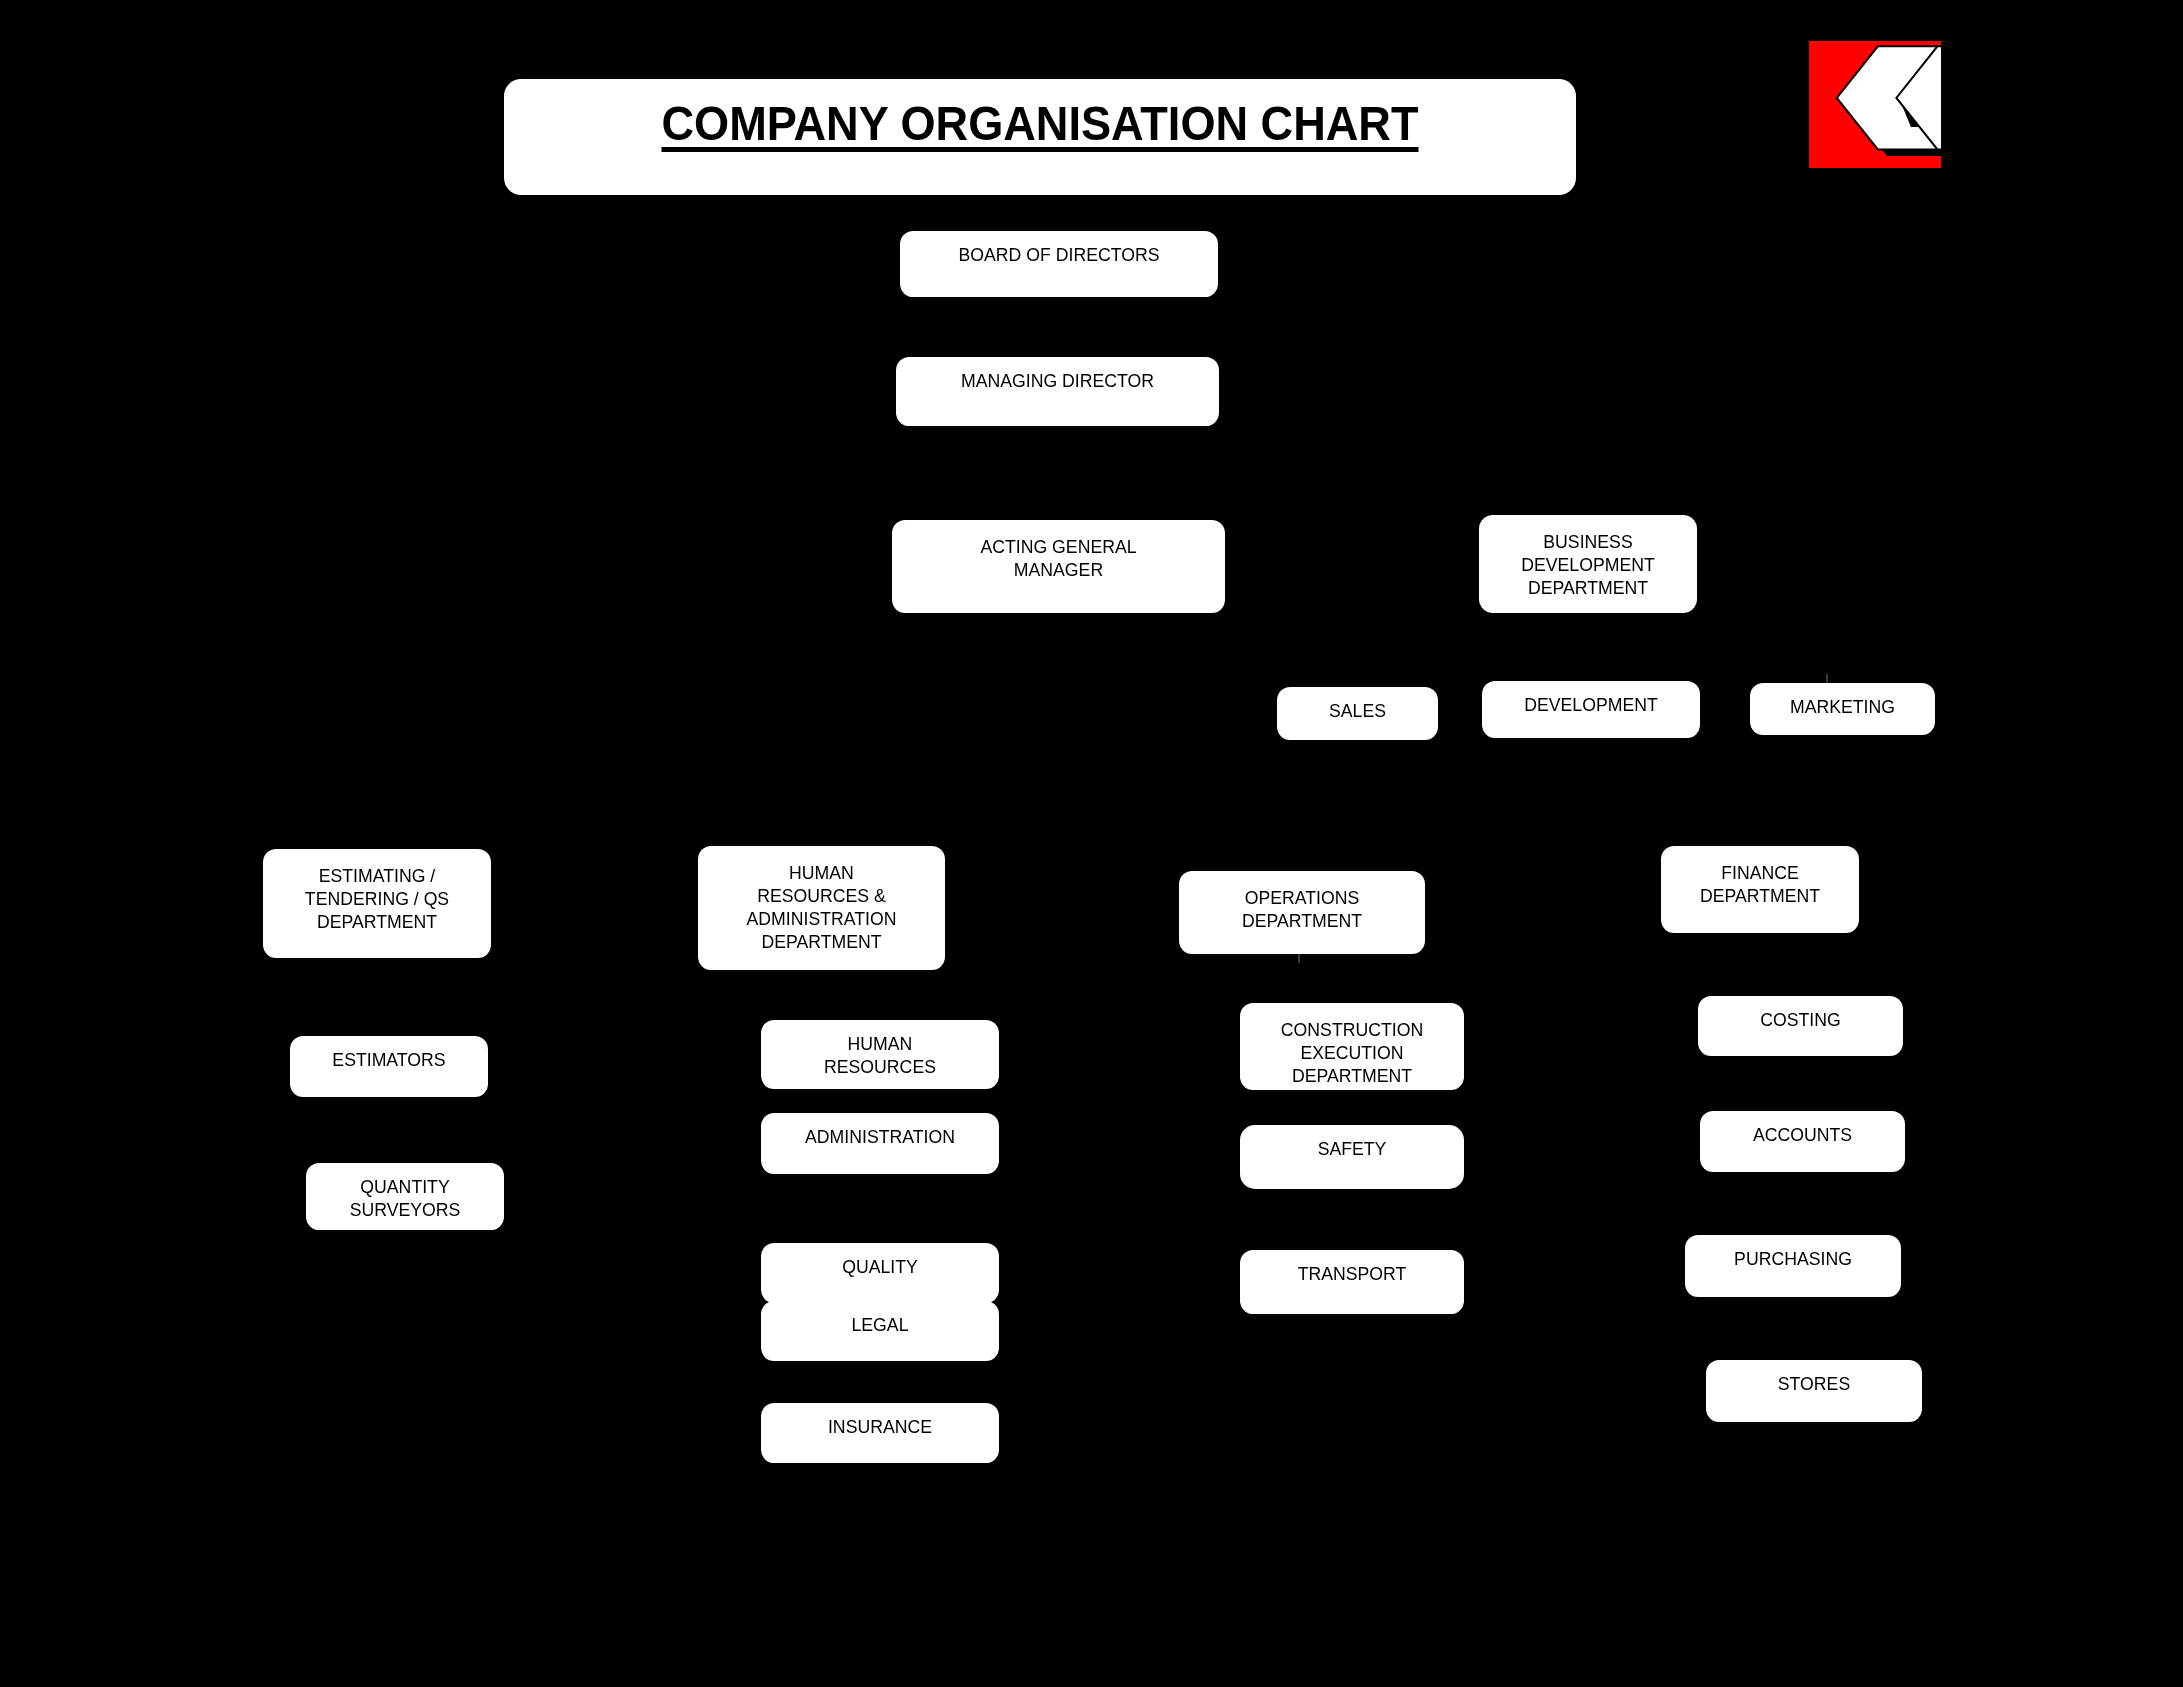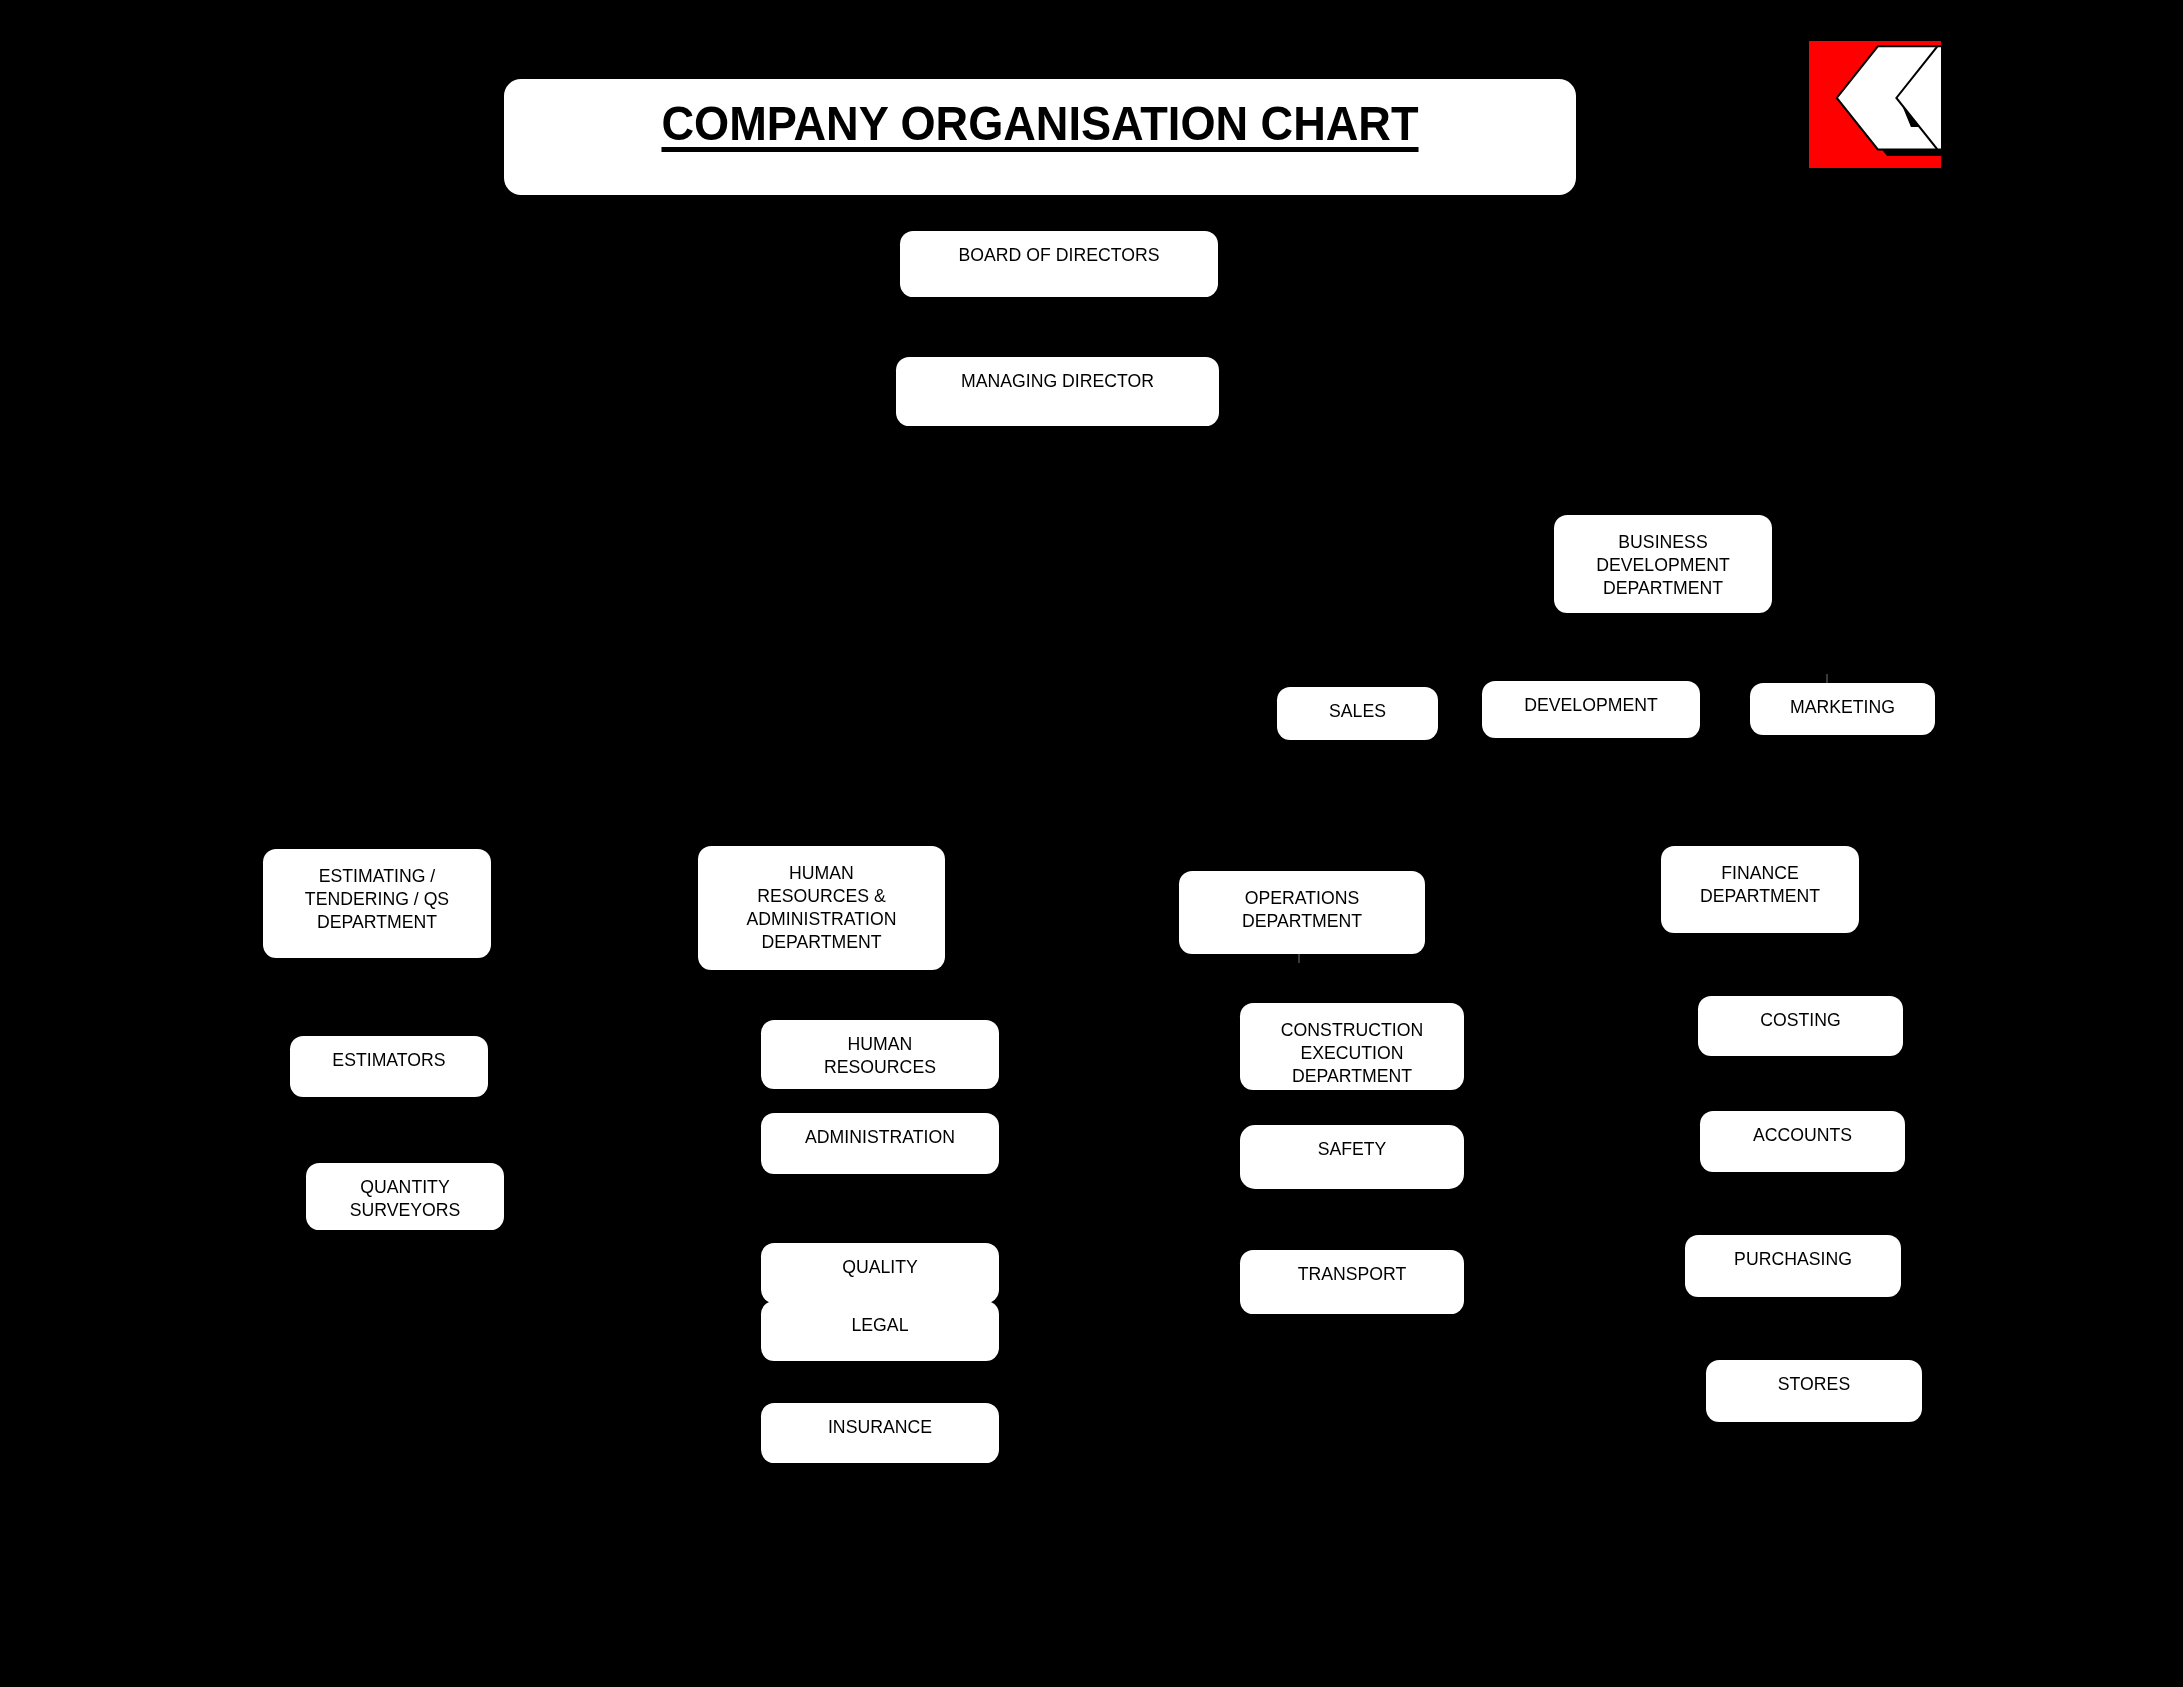--- a/index.html
+++ b/index.html
@@ -124,22 +124,26 @@
   </div>
 
   <div class="node" style="left:900px; top:231px; width:318px; height:66px;">
     <div class="label">BOARD OF DIRECTORS</div>
   </div>
 
   <div class="node" style="left:896px; top:357px; width:323px; height:69px;">
     <div class="label">MANAGING DIRECTOR</div>
   </div>
 
-
-  <div class="node tall" style="left:1554px; top:515px; width:218px; height:98px;">
+  <div class="node tall" style="left:892px; top:520px; width:333px; height:93px;">
+    <div class="label">ACTING GENERAL
+MANAGER</div>
+  </div>
+
+  <div class="node tall" style="left:1479px; top:515px; width:218px; height:98px;border-radius:14px;">
     <div class="label">BUSINESS
 DEVELOPMENT
 DEPARTMENT</div>
   </div>
 
   <div class="node" style="left:1277px; top:687px; width:161px; height:53px;">
     <div class="label">SALES</div>
   </div>
 
   <div class="node" style="left:1482px; top:681px; width:218px; height:57px;">

